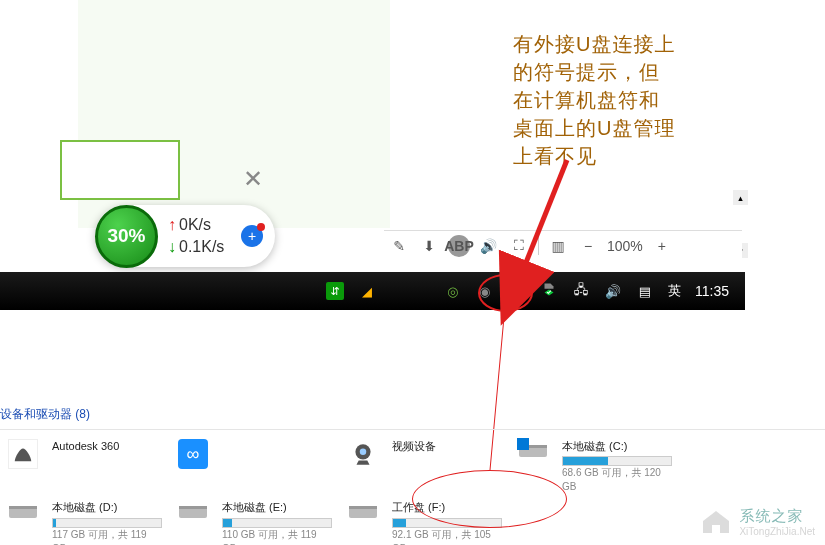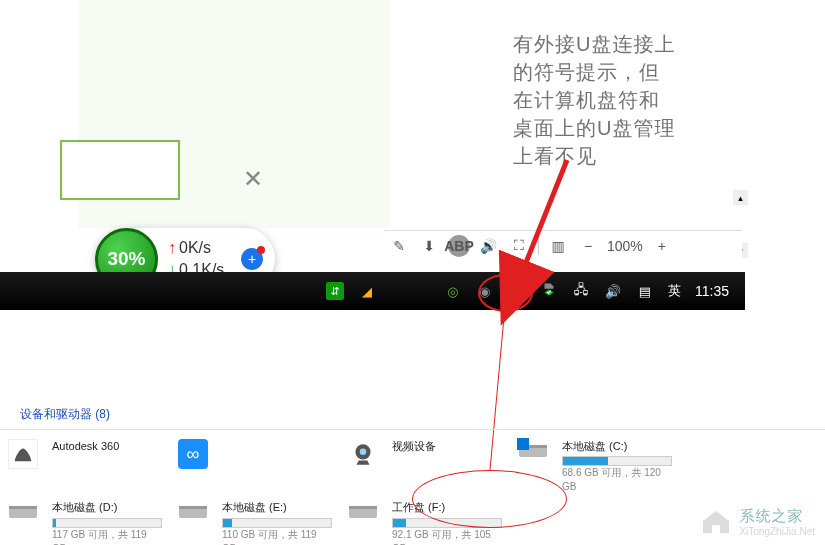--- a/index.html
+++ b/index.html
@@ -5,21 +5,21 @@
 * { margin: 0; padding: 0; box-sizing: border-box; }
 body { width: 825px; height: 545px; background: #fff; font-family: "Microsoft YaHei", sans-serif; position: relative; overflow: hidden; }
 
 
 .top-app { position: absolute; top: 0; left: 0; width: 745px; height: 310px; background: #fff; }
 .light-panel { position: absolute; left: 78px; top: 0; width: 312px; height: 228px; background: #f6fbf3; }
 .small-input-box { position: absolute; left: 60px; top: 140px; width: 120px; height: 60px; border: 2px solid #7bc043; background: #fff; }
 .close-x { position: absolute; left: 243px; top: 165px; font-size: 24px; color: #888; font-weight: 300; }
 
 
-.status-widget { position: absolute; left: 95px; top: 228px; width: 180px; height: 62px; background: #fff; border-radius: 31px; box-shadow: 0 2px 8px rgba(0,0,0,.25); display: flex; align-items: center; padding-right: 12px; }
+.status-widget { position: absolute; left: 95px; top: 205px; width: 180px; height: 62px; background: #fff; border-radius: 31px; box-shadow: 0 2px 8px rgba(0,0,0,.25); display: flex; align-items: center; padding-right: 12px; }
 .percent-circle { width: 63px; height: 63px; border-radius: 50%; background: radial-gradient(circle at 35% 30%, #4dd24d, #178a17); display: flex; align-items: center; justify-content: center; color: #fff; font-size: 19px; font-weight: bold; border: 3px solid #0a6b0a; }
 .speed-box { margin-left: 10px; font-size: 16px; color: #333; line-height: 1.35; }
 .speed-up::before { content: '↑'; color: #e02020; margin-right: 3px; font-weight: bold; }
 .speed-down::before { content: '↓'; color: #0a9a0a; margin-right: 3px; font-weight: bold; }
 .plus-badge { width: 22px; height: 22px; border-radius: 50%; background: #1a73e8; color: #fff; display: flex; align-items: center; justify-content: center; font-size: 14px; margin-left: auto; position: relative; }
 .plus-badge::after { content: ''; position: absolute; top: -2px; right: -2px; width: 8px; height: 8px; background: #e02020; border-radius: 50%; }
 
 
 .vscroll { position: absolute; right: -3px; top: 190px; width: 15px; height: 70px; }
 .vscroll .arrow { width: 15px; height: 15px; background: #eee; display: flex; align-items: center; justify-content: center; font-size: 9px; }
@@ -34,28 +34,28 @@
 
 .taskbar { position: absolute; left: 0; top: 272px; width: 745px; height: 38px; background: linear-gradient(#1a1a1a, #000); display: flex; align-items: center; justify-content: flex-end; padding-right: 16px; gap: 14px; color: #fff; font-size: 13px; }
 .taskbar .ticon { width: 18px; height: 18px; display: flex; align-items: center; justify-content: center; }
 .usb-green { background: #0a9a0a; color: #fff; border-radius: 2px; font-size: 11px; }
 .shield-green { color: #0ac93a; position: relative; }
 .shield-green svg { width: 18px; height: 18px; }
 .clock { font-size: 14px; }
 .eject-circle { position: absolute; left: 478px; top: 274px; width: 55px; height: 38px; border: 2px solid #e02020; border-radius: 50%; }
 
 
-.annotation { position: absolute; left: 513px; top: 30px; color: #737373; font-size: 20px; line-height: 1.4; letter-spacing: 1px; }
+.annotation { position: absolute; left: 513px; top: 30px; color: #a16207; font-size: 20px; line-height: 1.4; letter-spacing: 1px; }
 
 
 .arrow-svg { position: absolute; left: 0; top: 0; width: 745px; height: 545px; pointer-events: none; }
 
 
 .explorer { position: absolute; left: 0; top: 400px; width: 825px; }
-.section-header { color: #1a4cb3; font-size: 12px; padding: 6px 20px; border-bottom: 1px solid #e5e5e5; }
+.section-header { color: #1a4cb3; font-size: 12px; padding: 6px 0; border-bottom: 1px solid #e5e5e5; }
 .devices-row { display: flex; flex-wrap: wrap; padding: 6px 0; }
 .device { display: flex; align-items: flex-start; gap: 14px; padding: 3px 8px; }
 .device.w1 { width: 170px; }
 .device.w2 { width: 170px; }
 .device-icon { width: 30px; height: 30px; display: flex; align-items: center; justify-content: center; flex-shrink: 0; }
 .device-icon.autodesk { background: #fff; border: 1px solid #eee; }
 .device-icon.autodesk svg { width: 22px; height: 22px; }
 .device-icon.baidu { background: #1a90ff; border-radius: 4px; color: #fff; font-size: 18px; }
 .device-icon.webcam svg { width: 26px; height: 26px; }
 .device-info { font-size: 11px; line-height: 1.4; }

